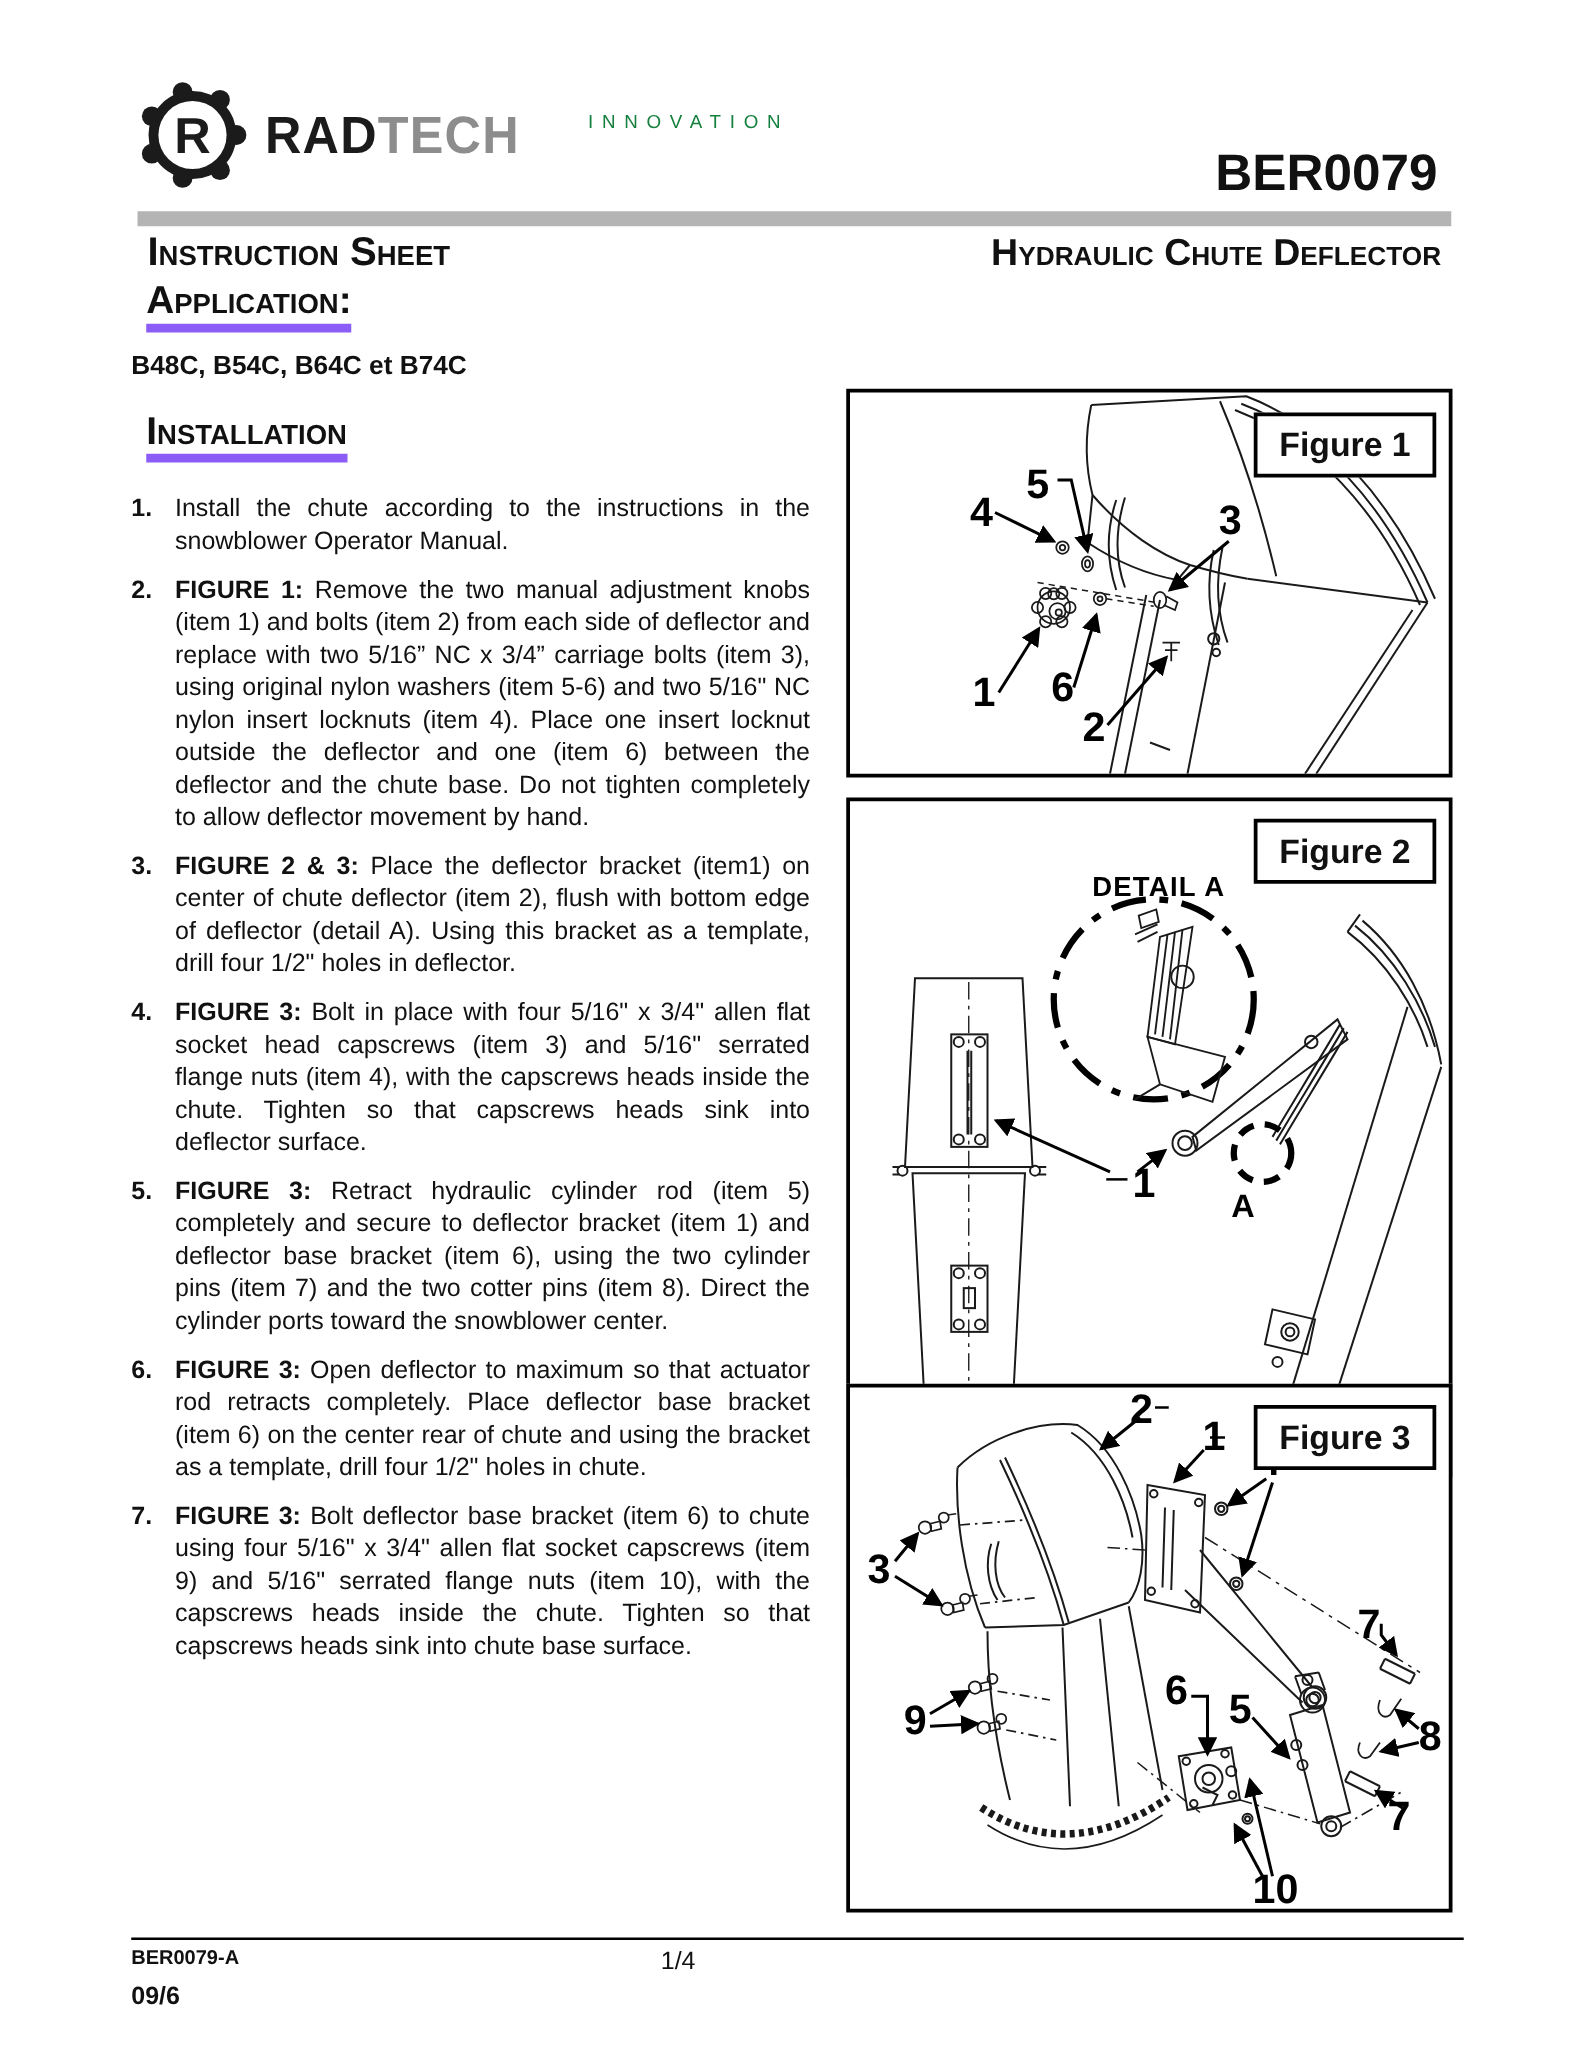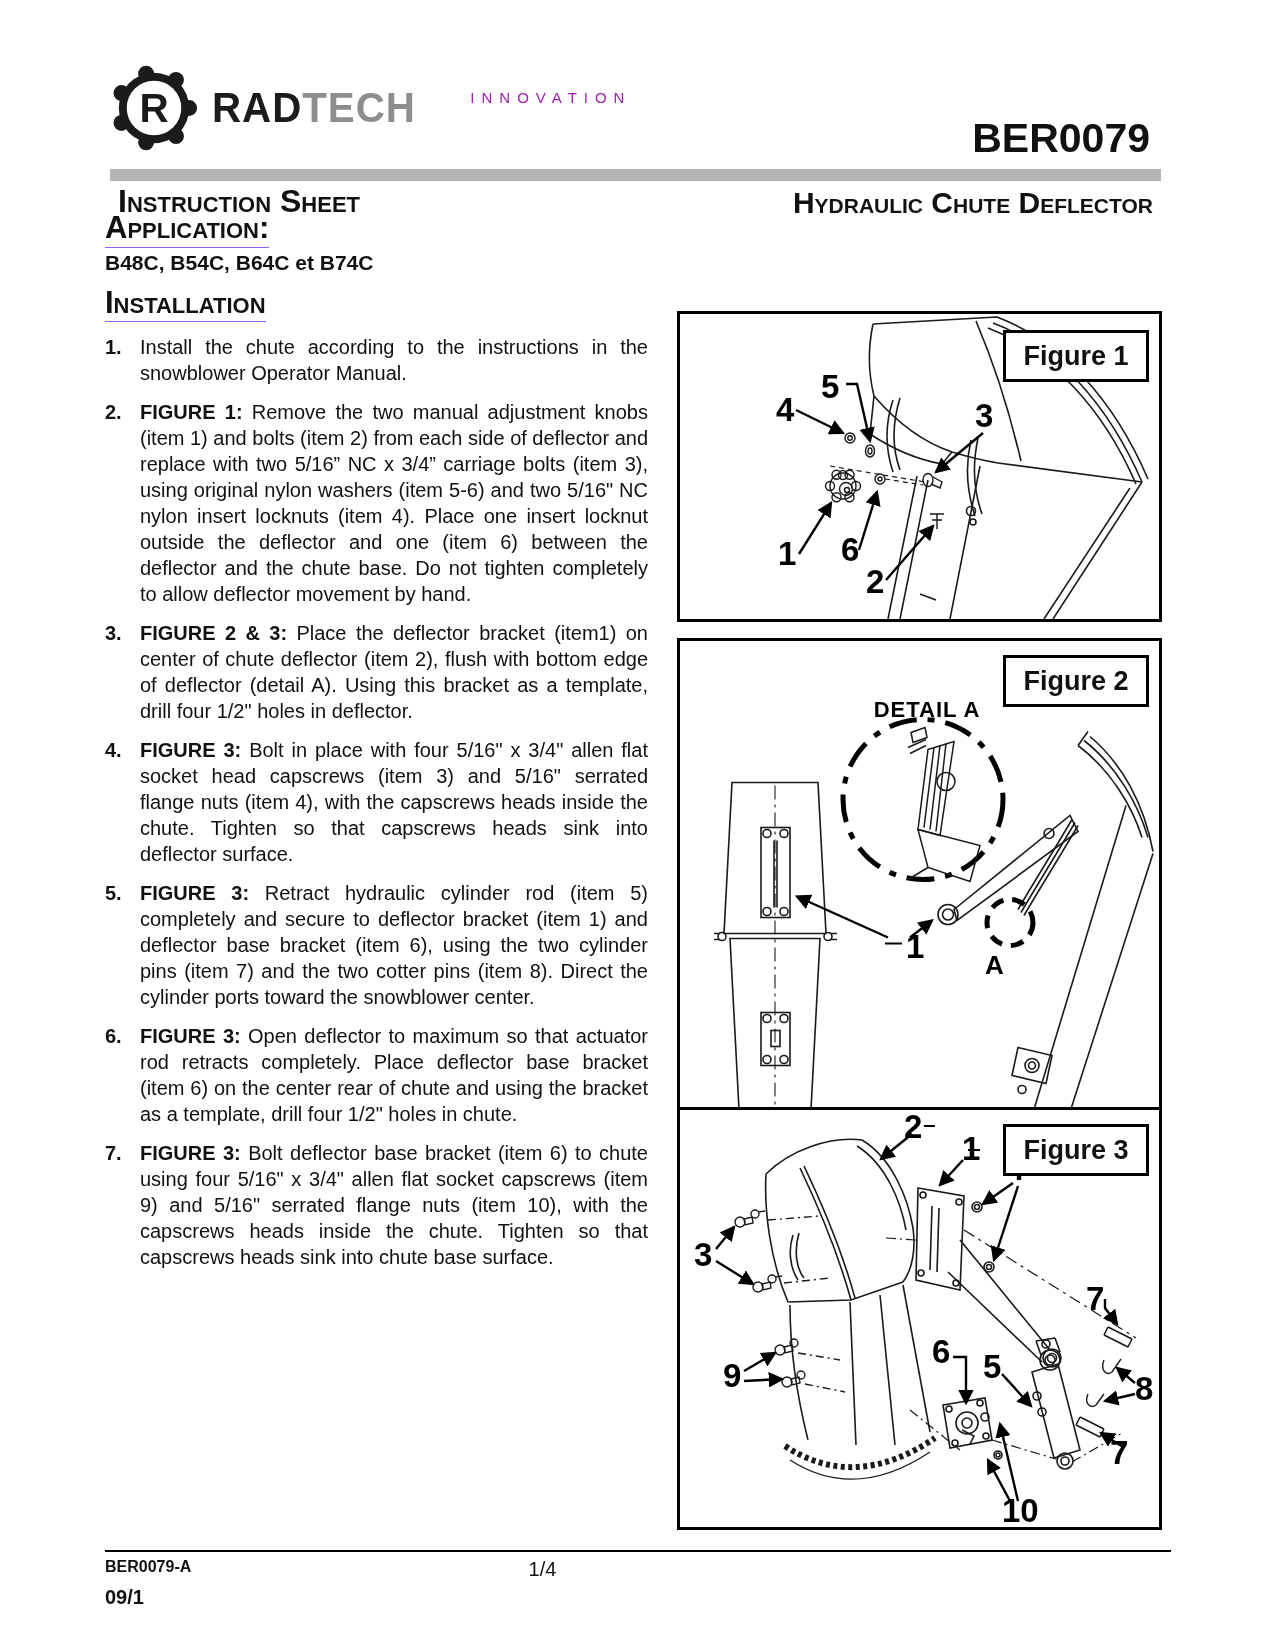--- a/index.html
+++ b/index.html
@@ -5,31 +5,31 @@
   html,body{margin:0;padding:0;background:#e8e8e8;}
   .page{position:relative;width:1275px;height:1650px;background:#ffffff;margin:0 auto;
         font-family:"Liberation Sans",sans-serif;color:#111;overflow:hidden;}
   
   .logo{position:absolute;left:110px;top:62px;display:flex;align-items:center;gap:14px;}
   .logo-badge{width:88px;height:92px;}
   .logo-words{display:flex;flex-direction:row;}
   .logo-brand{font-size:42px;font-weight:900;letter-spacing:1px;transform:scaleX(.96);transform-origin:left;line-height:1;}
   .logo-brand .black{color:#1b1b1b;}
   .logo-brand .gray{color:#8d8d8d;}
-  .logo-tagline{font-size:15px;letter-spacing:7px;color:#a21caf;font-weight:500;margin:3px 0 0 46px;line-height:1;}
+  .logo-tagline{font-size:15px;letter-spacing:7px;color:#15803d;font-weight:500;margin:3px 0 0 46px;line-height:1;}
   .doc-number{position:absolute;right:125px;top:118px;font-size:41px;font-weight:700;line-height:1;}
   .gray-bar{position:absolute;left:110px;top:169px;width:1051px;height:12px;background:#b4b4b4;}
   .subtitle-row{position:absolute;left:118px;right:122px;top:184px;display:flex;
                 justify-content:space-between;align-items:flex-end;}
   .sheet-title{font-size:32px;font-weight:700;font-variant:small-caps;line-height:1.1;}
   .product-title{font-size:30px;font-weight:700;font-variant:small-caps;line-height:1.1;}
   
   .left-col{position:absolute;left:105px;top:210px;width:543px;}
   .h-underline{display:inline-block;font-size:31px;font-weight:700;font-variant:small-caps;
-               border-bottom:1px solid #8b5cf6;padding-bottom:1px;line-height:1.15;margin:0;}
+               border-bottom:7px solid #8b5cf6;padding-bottom:1px;line-height:1.15;margin:12px;}
   .models{font-size:21px;font-weight:700;margin:3px 0 10px 0;}
   .install-wrap{margin-top:2px;}
   .steps{margin-top:12px;}
   .step{display:flex;margin-bottom:13px;font-size:20px;line-height:26px;}
   .step .num{flex:0 0 35px;font-weight:700;}
   .step .body{flex:1;text-align:justify;}
   .step .figref{font-weight:700;}
   
   .figbox{position:absolute;left:677px;width:485px;border:3px solid #000;box-sizing:border-box;background:#fff;}
   .figbox svg{position:absolute;left:0;top:0;width:100%;height:100%;}
@@ -408,15 +408,15 @@
       <text class="co" x="455" y="290">8</text>
       <text class="co" x="430" y="354">7</text>
       <text class="co" x="322" y="412">10</text>
     </svg>
     <div class="figlabel">Figure 3</div>
   </div>
 
   <div class="footer-rule"></div>
   <div class="footer-left">BER0079-A</div>
   <div class="footer-center">1/4</div>
-  <div class="footer-date">09/1</div>
+  <div class="footer-date">09/6</div>
 
 </div>
 
 </body></html>

